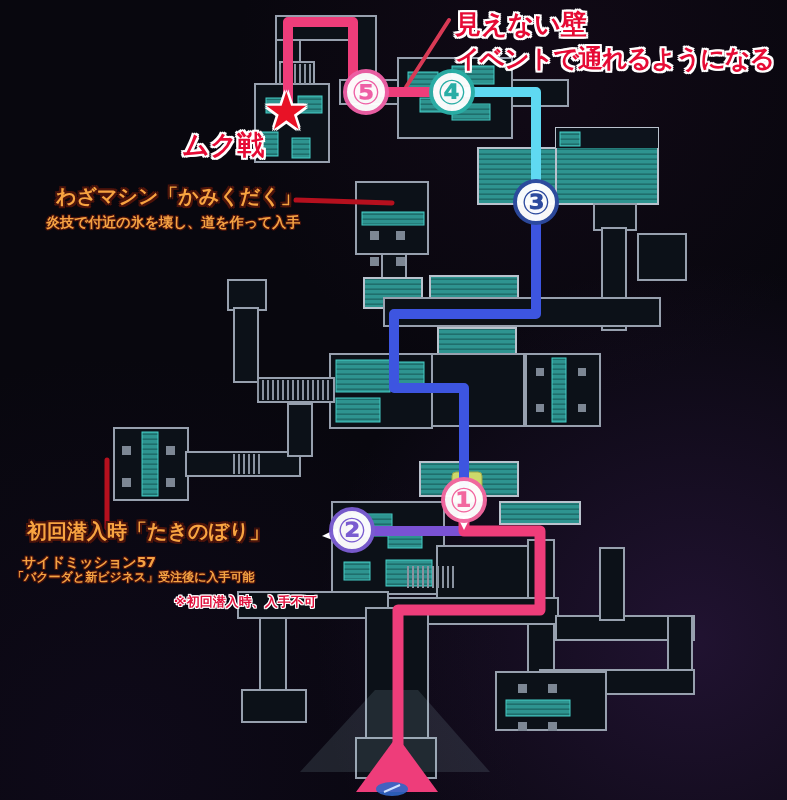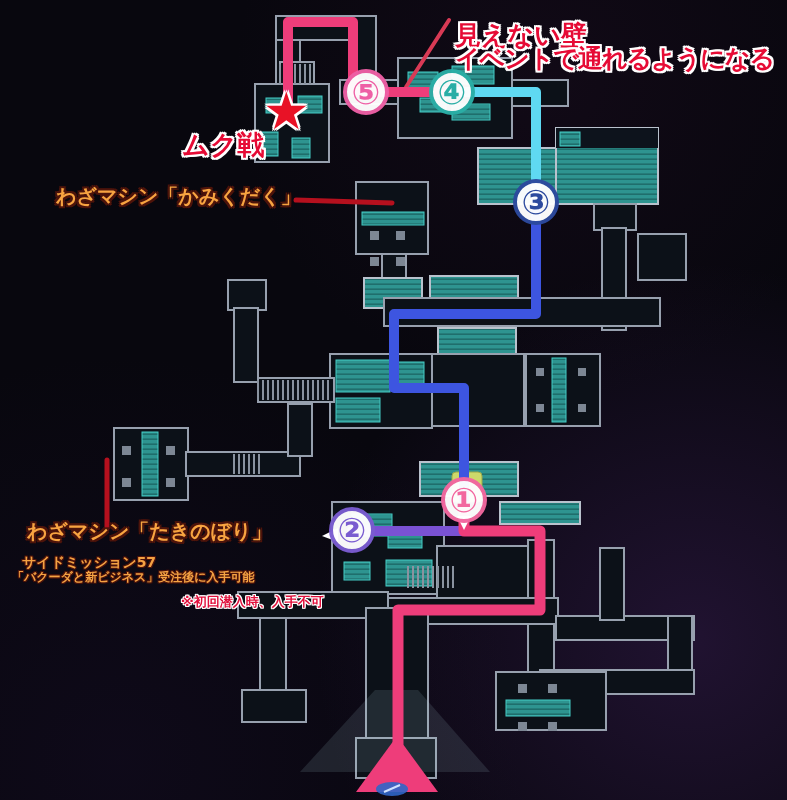--- a/index.html
+++ b/index.html
@@ -16,21 +16,20 @@
   .lbl{position:absolute;font-weight:bold;white-space:nowrap;line-height:1.15;}
   .t-red{
     color:#e60b35;
     text-shadow:-2px 0 #fff,2px 0 #fff,0 -2px #fff,0 2px #fff,
                 -2px -2px #fff,2px 2px #fff,-2px 2px #fff,2px -2px #fff;
   }
   .t-red-sm{
     color:#e0103c;
     text-shadow:-1px 0 #fff,1px 0 #fff,0 -1px #fff,0 1px #fff,
                 -1px -1px #fff,1px 1px #fff,-1px 1px #fff,1px -1px #fff;
-    margin-left:7px;
   }
   .t-orange{
     color:#f8a441;
     text-shadow:-2px 0 #4d140b,2px 0 #4d140b,0 -2px #4d140b,0 2px #4d140b,
                 -2px -2px #4d140b,2px 2px #4d140b,-2px 2px #4d140b,2px -2px #4d140b;
   }
   .t-orange-sm{
     color:#f4a243;
     text-shadow:-1px 0 #4d140b,1px 0 #4d140b,0 -1px #4d140b,0 1px #4d140b,
                 -1px -1px #4d140b,1px 1px #4d140b,-1px 1px #4d140b,1px -1px #4d140b;
@@ -195,25 +194,26 @@
       <circle cx="536" cy="202" r="21" fill="#fff" stroke="#2c4a9e" stroke-width="4" opacity="0.97"></circle>
       <text x="536" y="214" text-anchor="middle" font-size="34" font-weight="bold" font-family="&quot;DejaVu Sans&quot;,sans-serif" fill="#2c4a9e">③</text>
       <circle cx="452" cy="92" r="21" fill="#fff" stroke="#2aaea6" stroke-width="4" opacity="0.97"></circle>
       <text x="452" y="104" text-anchor="middle" font-size="34" font-weight="bold" font-family="&quot;DejaVu Sans&quot;,sans-serif" fill="#2aaea6">④</text>
       <circle cx="366" cy="92" r="21" fill="#fff" stroke="#ee5fa5" stroke-width="4" opacity="0.97"></circle>
       <text x="366" y="104" text-anchor="middle" font-size="34" font-weight="bold" font-family="&quot;DejaVu Sans&quot;,sans-serif" fill="#ee5fa5">⑤</text>
     </svg>
 
   <div class="lbl t-star" style="left:263px;top:82px;font-size:52px;">★</div>
 
-  <div class="lbl t-red" style="left:455px;top:21px;font-size:26px;">見えない壁</div>
+  <div class="lbl t-red" style="left:455px;top:10px;font-size:26px;">見えない壁</div>
   <div class="lbl t-red" style="left:455px;top:45px;font-size:25px;letter-spacing:-1px;">イベントで通れるようになる</div>
 
   <div class="lbl t-red" style="left:182px;top:97px;font-size:27px;margin-top:32px;">ムク戦</div>
 
   <div class="lbl t-orange" style="left:56px;top:185px;font-size:20px;">わざマシン「かみくだく」</div>
-
-  <div class="lbl t-orange" style="left:27px;top:520px;font-size:20px;">わざマシン「たきのぼり」</div>
+  <div class="lbl t-orange-sm" style="left:46px;top:214px;font-size:14px;">炎技で付近の氷を壊し、道を作って入手</div>
+
+  <div class="lbl t-orange" style="left:27px;top:520px;font-size:20px;">初回潜入時「たきのぼり」</div>
   <div class="lbl t-orange-sm" style="left:22px;top:554px;font-size:14px;text-align:right;">サイドミッション57</div>
   <div class="lbl t-orange-sm" style="left:12px;top:571px;font-size:12px;">「バクーダと新ビジネス」受注後に入手可能</div>
   <div class="lbl t-red-sm" style="left:174px;top:595px;font-size:13px;">※初回潜入時、入手不可</div>
 
 </div>
 
 </body></html>

